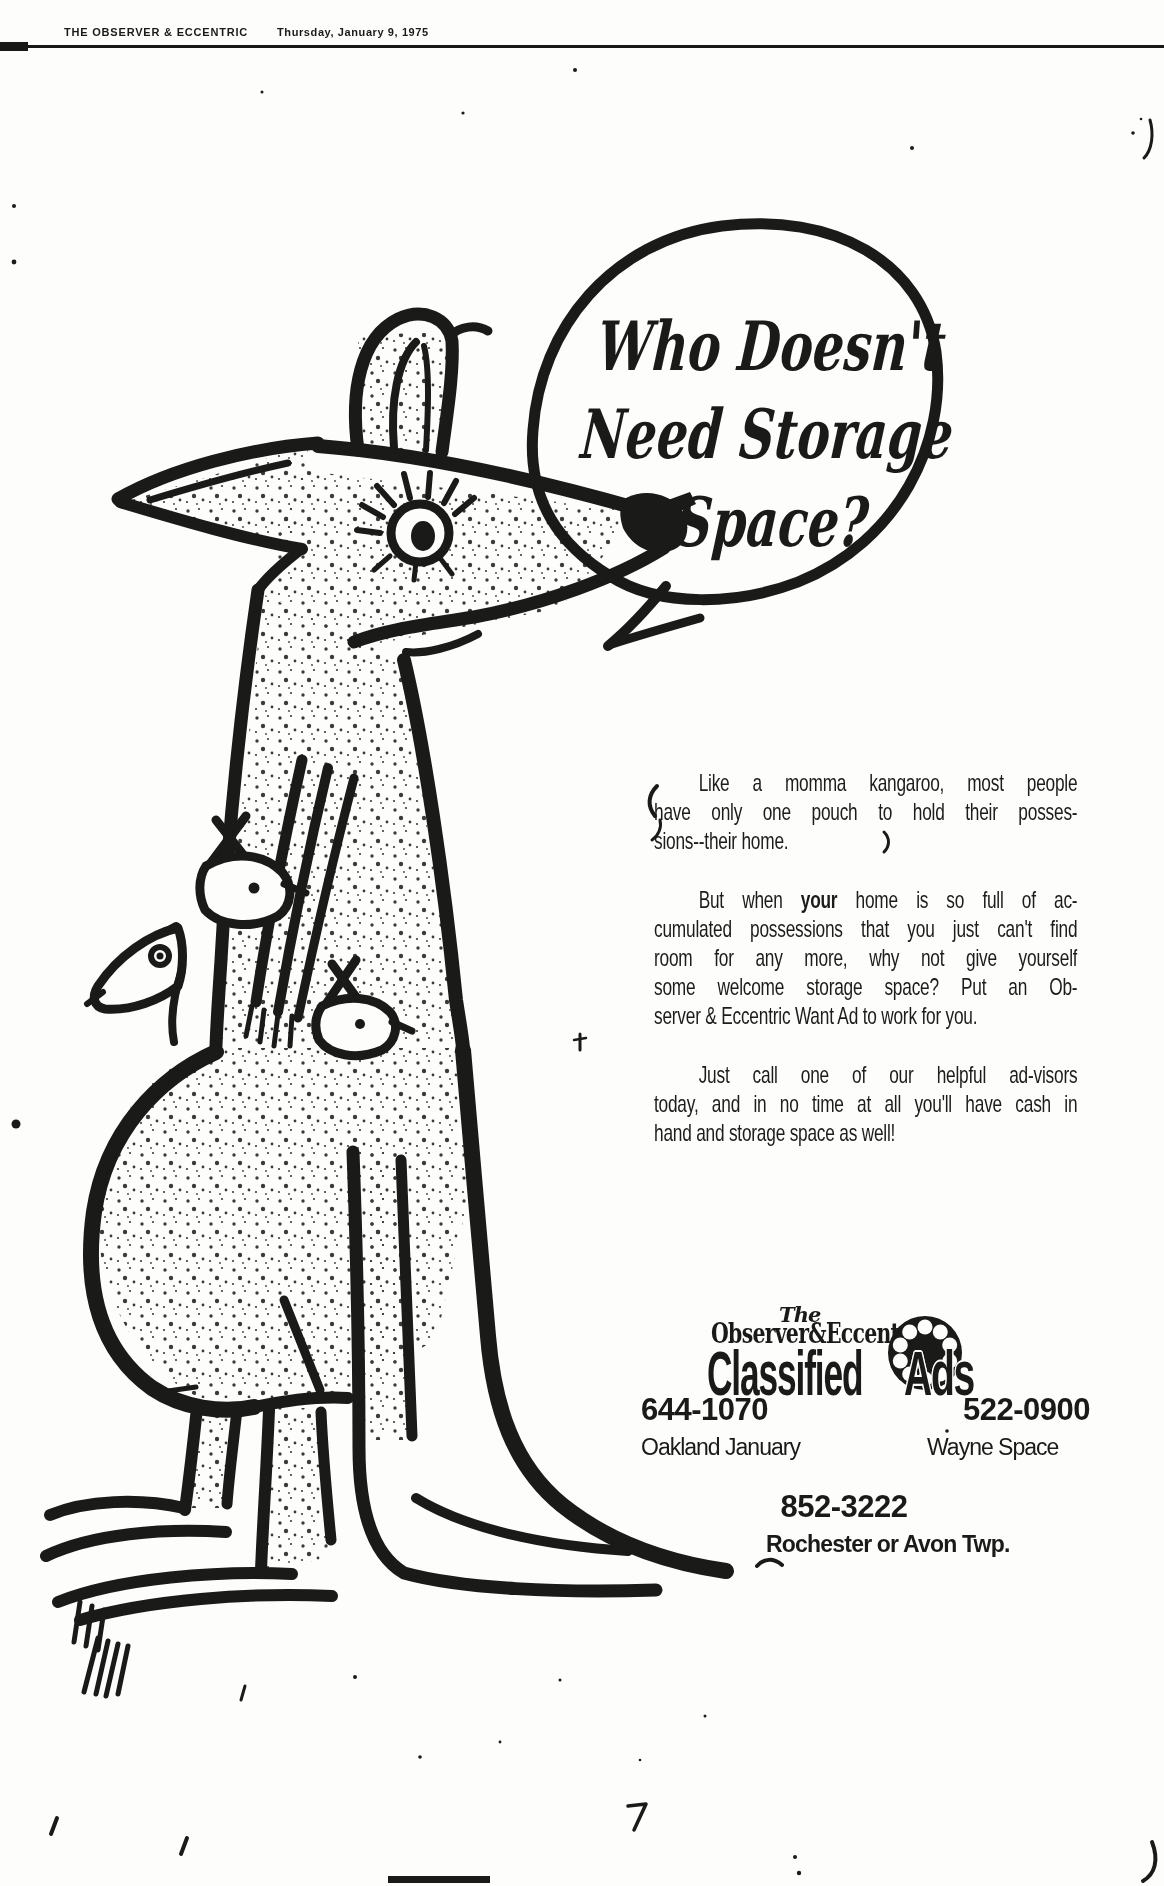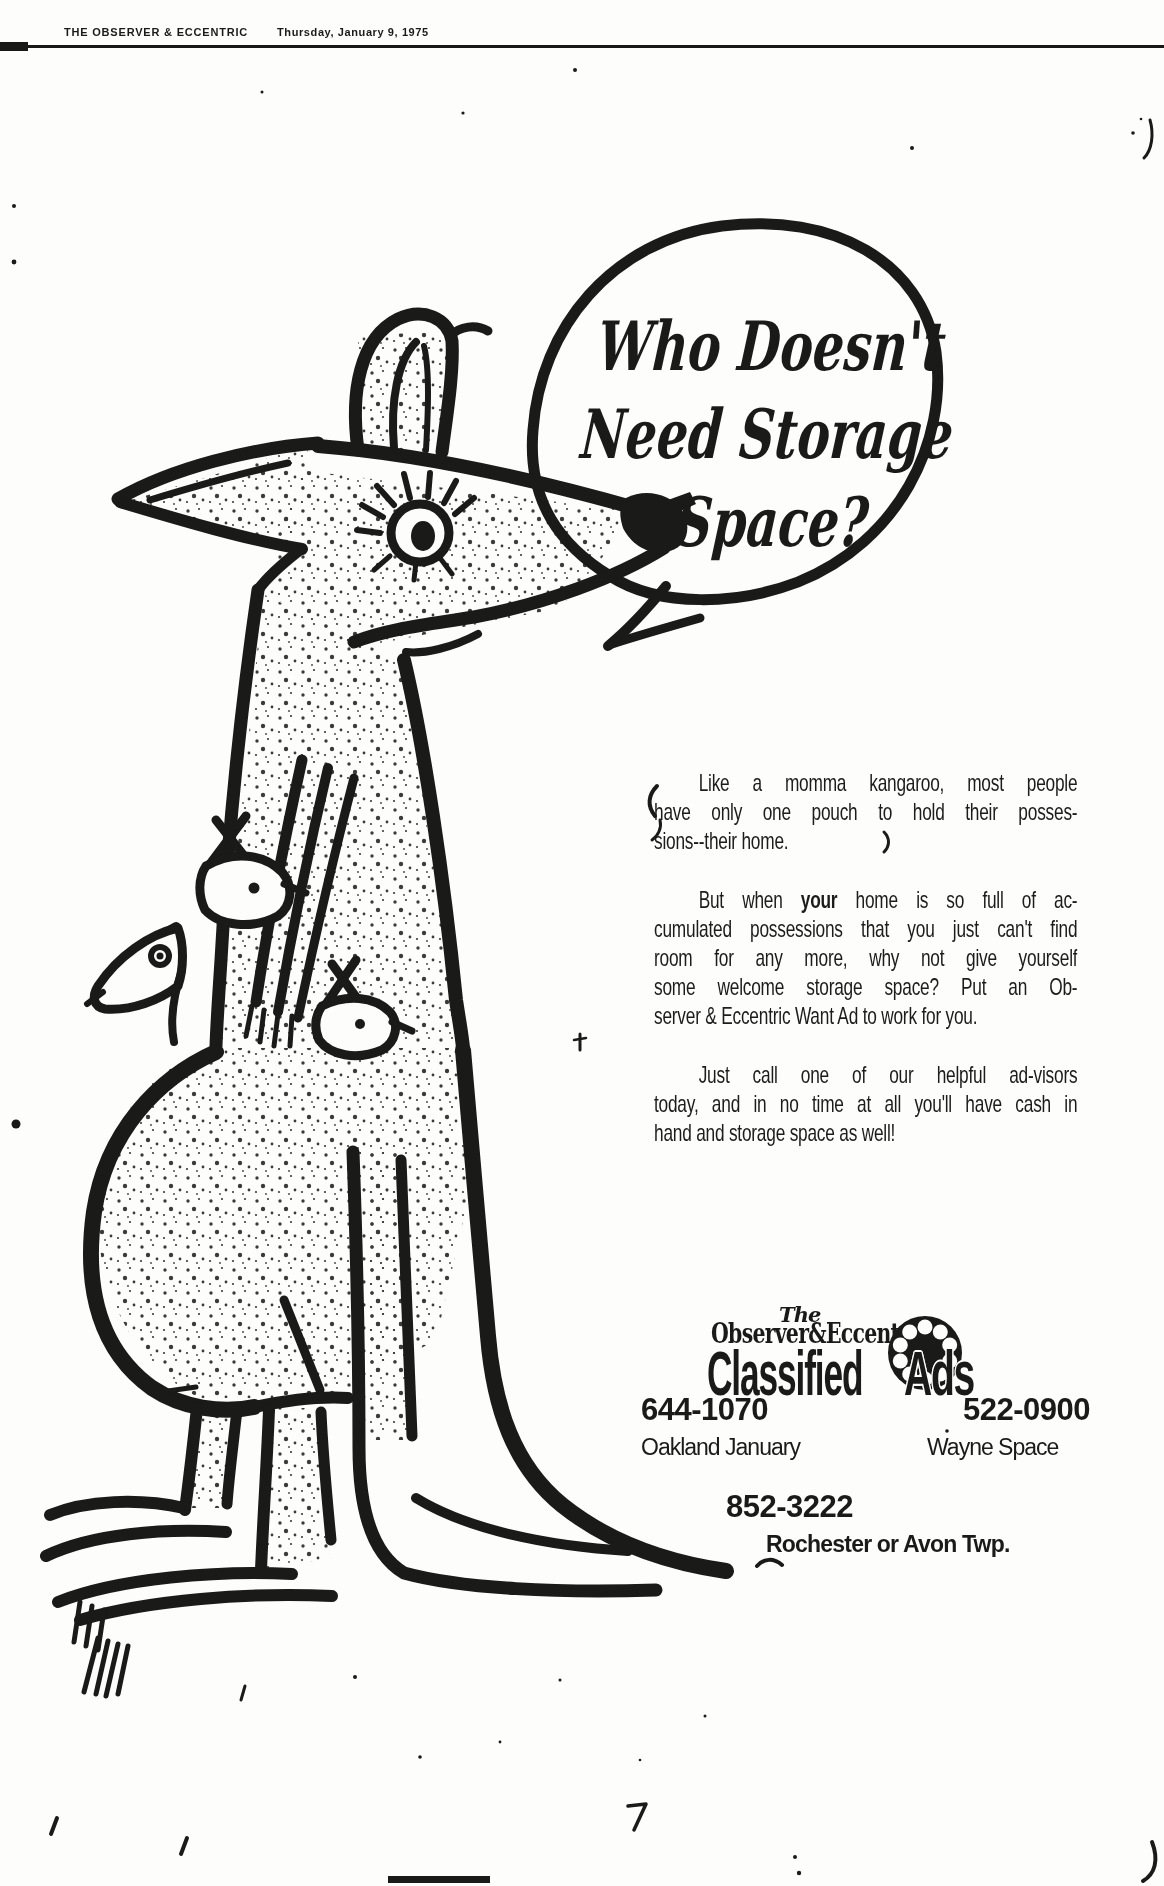--- a/index.html
+++ b/index.html
@@ -49,21 +49,21 @@
     text-shadow:2px 0 #fdfdfb,-2px 0 #fdfdfb,0 2px #fdfdfb,0 -2px #fdfdfb,
       1.5px 1.5px #fdfdfb,-1.5px 1.5px #fdfdfb,1.5px -1.5px #fdfdfb,-1.5px -1.5px #fdfdfb;}
 
   
   .phone{z-index:2;white-space:nowrap;}
   .phone .num{font-weight:700;font-size:31px;letter-spacing:-.5px;}
   .phone .lbl{font-size:23px;letter-spacing:-1px;margin-top:6px;}
   .phone-oakland{left:641px;top:1392px;}
   .phone-wayne{left:927px;top:1392px;}
   .phone-wayne .num{margin-left:36px;}
-  .phone-rochester{left:726px;top:1489px;width:236px;text-align:left;}
+  .phone-rochester{left:726px;top:1489px;width:236px;text-align:center;}
   .phone-rochester .lbl{font-weight:700;letter-spacing:-.8px;margin-left:40px;}
 </style>
 </head>
 <body>
 
 <div class="page">
 
   <div class="abs masthead-title">THE OBSERVER &amp; ECCENTRIC</div>
   <div class="abs masthead-date">Thursday, January 9, 1975</div>
   <div class="abs masthead-rule"></div>

